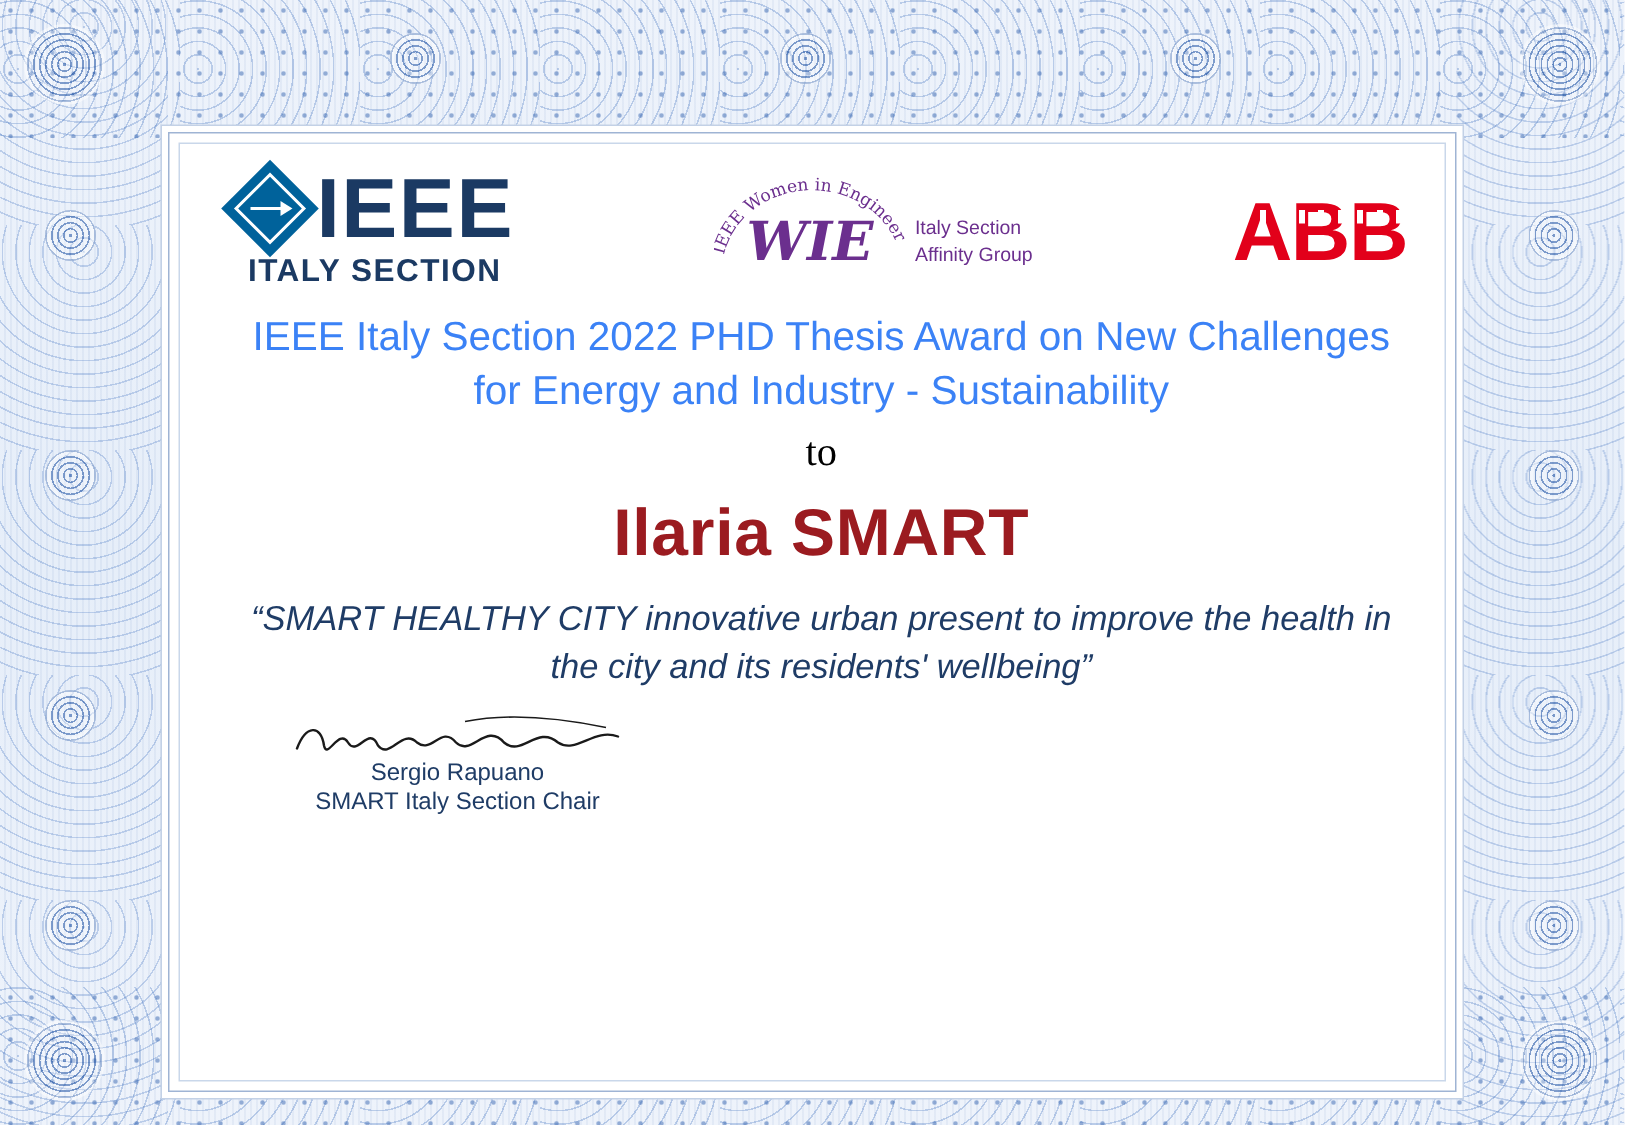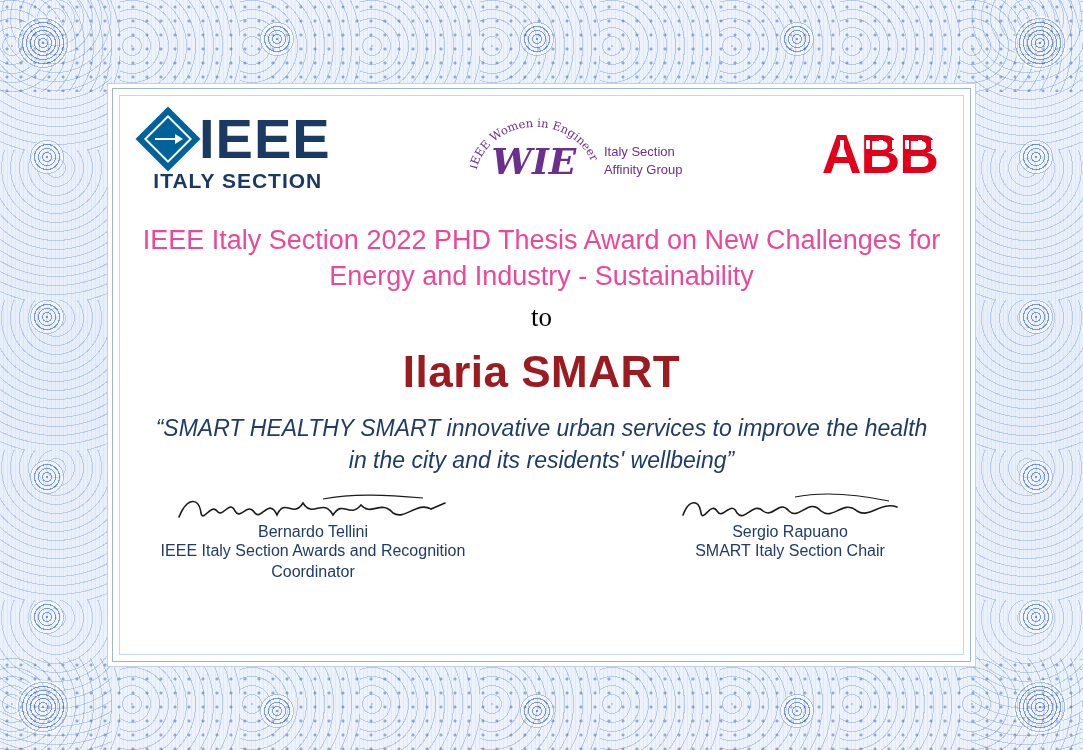--- a/index.html
+++ b/index.html
@@ -77,26 +77,26 @@
     pointer-events: none;
   }
   .rosette.small { width: 34px; height: 34px; }
 
   
   .inner-panel {
     position: absolute;
     left: 112px;
     top: 88px;
     width: 859px;
-    height: 574px;
+    height: 640px;
     background: #ffffff;
     border: 1px solid #9fb4d4;
     box-shadow: 0 0 0 4px #ffffff, 0 0 0 5px #c3d1e6;
     box-sizing: border-box;
-    padding: 16px 26px 10px 26px;
+    padding: 16px 26px 10px 38px;
   }
   .inner-hairline {
     position: absolute;
     inset: 6px;
     border: 1px solid #c9d7ea;
     pointer-events: none;
   }
 
   
   .logos {
@@ -206,22 +206,22 @@
   
   .cert-body { text-align: center; color: #1f3c66; }
   .line-present {
     font-size: 24px;
     margin-top: 10px;
     color: #1f3c66;
   }
   .award-title {
     font-size: 27px;
     line-height: 1.32;
-    margin-top: 22px;
-    color: #ec4899;
+    margin-top: 6px;
+    color: #3b82f6;
   }
   .line-to {
     font-size: 27px;
     margin-top: 8px;
     color: #000000;
     font-family: Liberation Serif, serif;
   }
   .recipient {
     font-size: 44px;
     font-weight: bold;
@@ -337,36 +337,25 @@
 
     <div class="cert-body">
 
       <div class="award-title">IEEE Italy Section 2022 PHD Thesis Award on New Challenges for Energy and Industry - Sustainability</div>
 
       <div class="line-to">to</div>
 
       <div class="recipient">Ilaria SMART</div>
 
 
-      <div class="thesis-title">“SMART HEALTHY SMART innovative urban services to improve the health in the city and its residents' wellbeing”</div>
+      <div class="thesis-title">“SMART HEALTHY CITY innovative urban present to improve the health in the city and its residents' wellbeing”</div>
     </div>
 
     <div class="signatures">
 
-      <div class="sig-block">
-        <svg class="sig-scribble" width="280" height="34" viewBox="0 0 280 34">
-          <path d="M6 26 C14 6, 26 6, 28 22 C30 32, 38 12, 44 20 C50 28, 56 8, 62 20
-                   C68 30, 74 10, 82 22 C88 30, 96 6, 104 24 C112 6, 120 28, 130 12
-                   C140 28, 150 6, 160 24 C170 8, 176 28, 188 14 C198 26, 208 8, 220 22
-                   C232 30, 244 10, 258 18 L272 12" fill="none" stroke="#1a1a1a" stroke-width="1.6" stroke-linecap="round"></path>
-          <path d="M150 8 C180 2, 215 4, 250 7" fill="none" stroke="#1a1a1a" stroke-width="1.1"></path>
-        </svg>
-        <div class="sig-name">Bernardo Tellini</div>
-        <div class="sig-role">IEEE Italy Section Awards and Recognition Coordinator</div>
-      </div>
 
       <div class="sig-block right">
         <svg class="sig-scribble" width="230" height="34" viewBox="0 0 230 34">
           <path d="M8 24 C14 8, 24 8, 26 22 C28 32, 36 10, 42 20 C48 30, 56 8, 62 22
                    C70 32, 78 10, 88 20 C98 28, 104 8, 114 20 C124 30, 134 6, 146 20
                    C158 30, 168 8, 182 20 C194 28, 206 10, 222 16" fill="none" stroke="#1a1a1a" stroke-width="1.6" stroke-linecap="round"></path>
           <path d="M120 6 C150 0, 185 4, 214 10" fill="none" stroke="#1a1a1a" stroke-width="1.1"></path>
         </svg>
         <div class="sig-name">Sergio Rapuano</div>
         <div class="sig-role">SMART Italy Section Chair</div>

